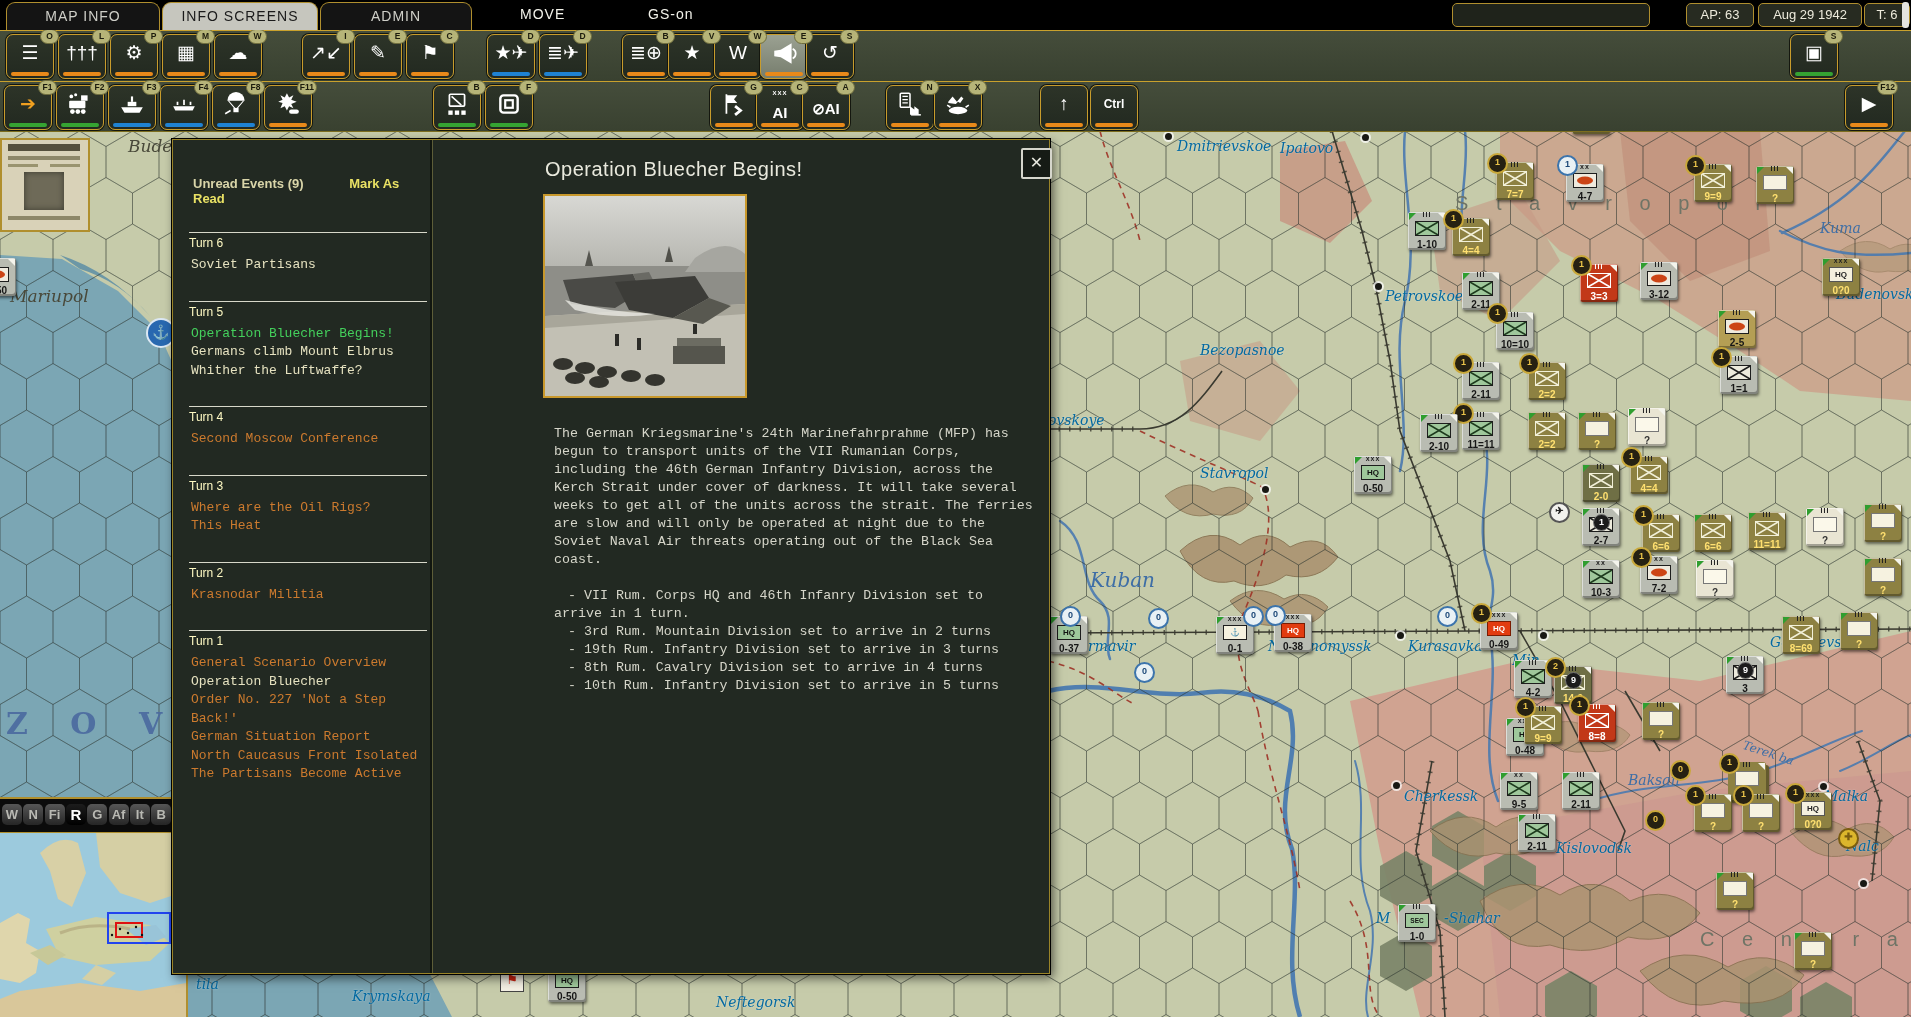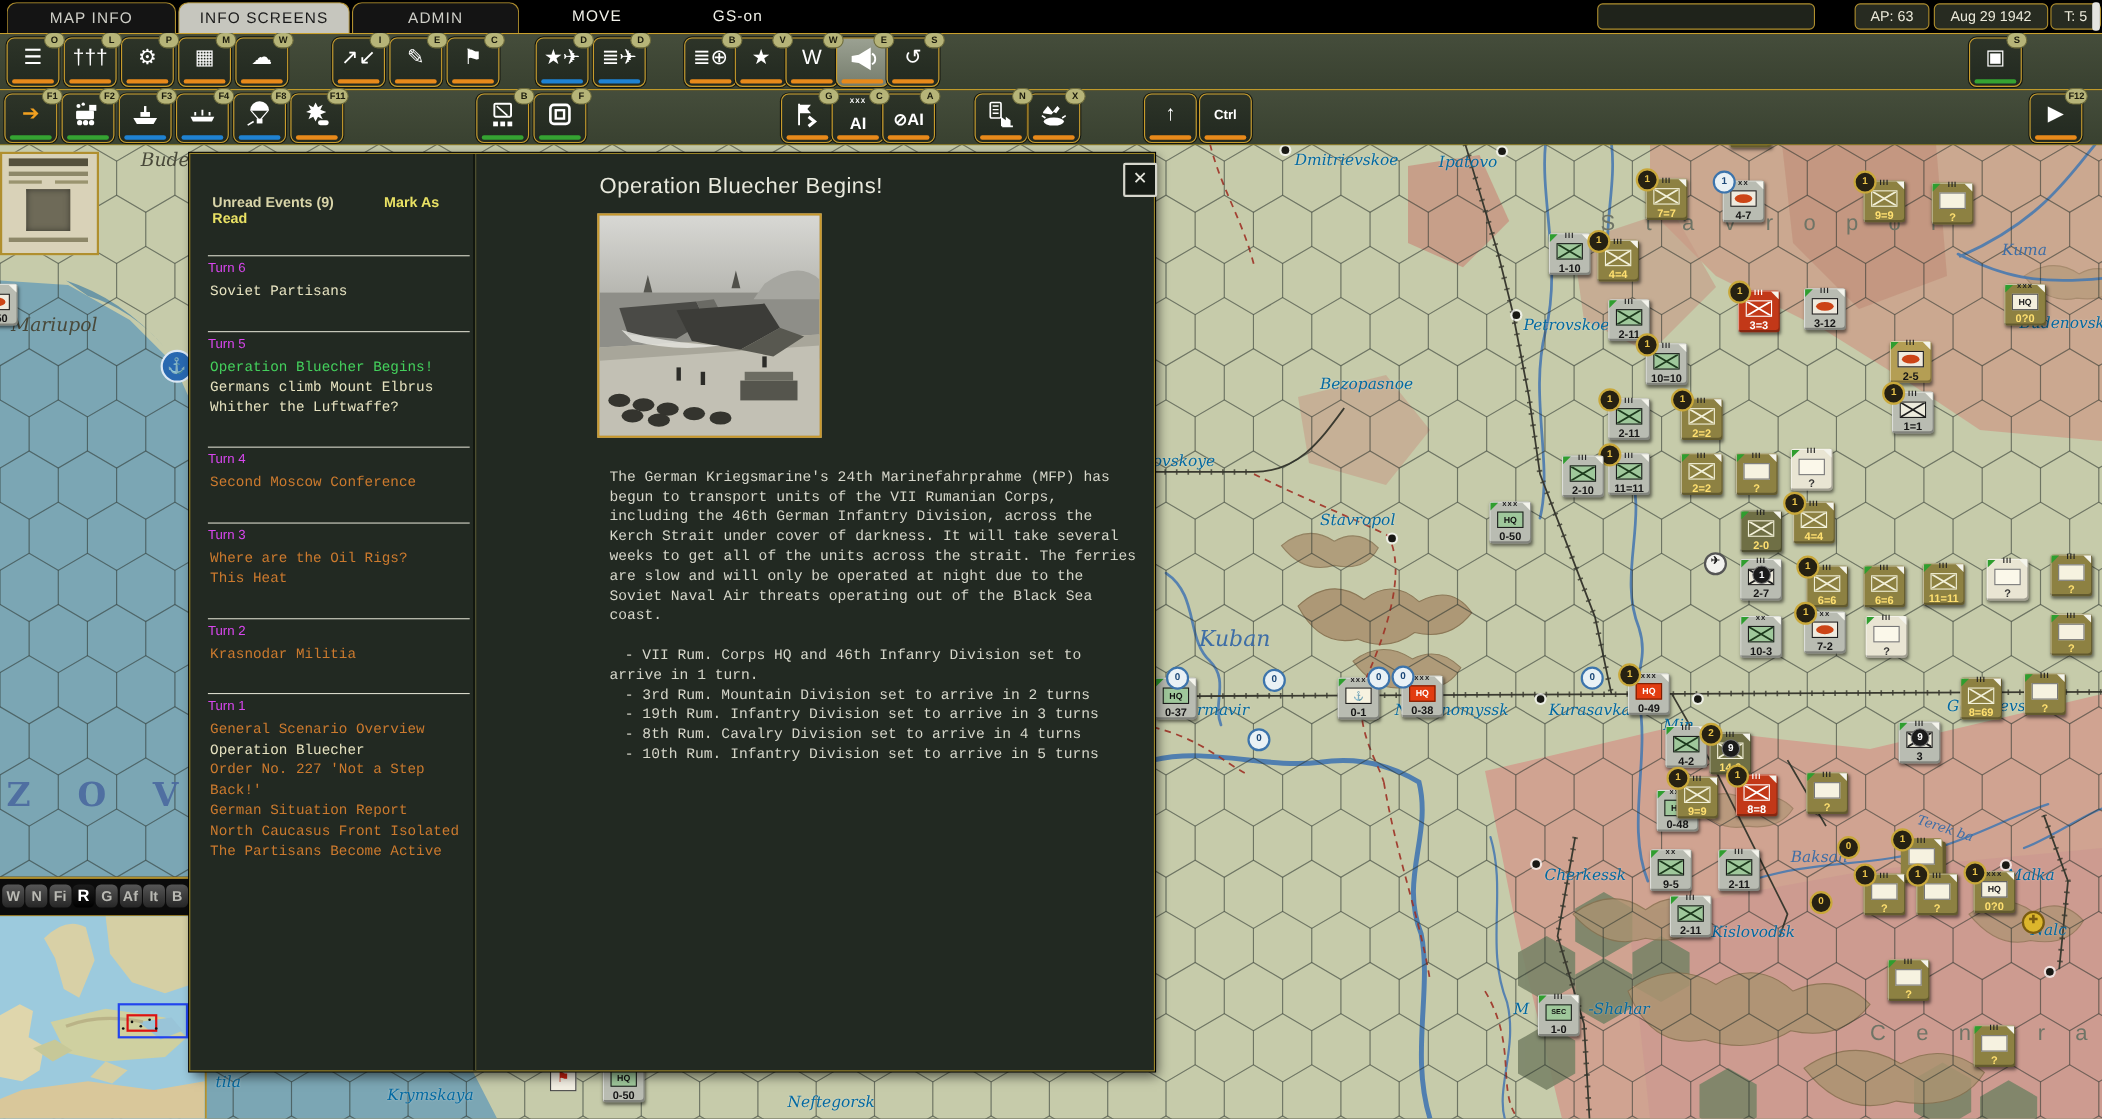--- a/index.html
+++ b/index.html
@@ -60,21 +60,21 @@
   #dialog{position:absolute;left:172px;top:139px;width:876px;height:833px;background:#222922;border:1px solid #9a8428;
           box-shadow:0 0 0 1px #000,3px 4px 10px rgba(0,0,0,.6);z-index:15;}
   #evpane{position:absolute;left:0;top:0;width:257px;height:100%;}
   #evdivider{position:absolute;left:257px;top:0;width:2px;height:100%;background:#11160f;border-right:1px solid #5d5d38;}
   #detpane{position:absolute;left:260px;top:0;right:0;height:100%;}
   #ev-head{padding:20px 0 0 20px;font-size:13px;margin-top:16px;}
   #ev-unread{color:#d9d5a9;font-weight:bold;}
   #ev-mark{color:#e9e164;font-weight:bold;margin-left:42px;cursor:pointer;}
   .evgroup{margin:26px 0 0 16px;}
   .evgroup .rule{border-top:1px solid #d8d8ca;width:238px;margin-bottom:3px;}
-  .evgroup .tlabel{font:12px "Liberation Sans",sans-serif;color:#d946ef;margin:2px 0 6px 0;}
+  .evgroup .tlabel{font:12px "Liberation Sans",sans-serif;color:#fef9c3;margin:2px 0 6px 0;}
   .evitem{font:13px/18.5px "Liberation Mono",monospace;margin-left:2px;cursor:pointer;}
   .st-read{color:#e6e2c0;} .st-unread{color:#cc7a2e;} .st-selected{color:#44d05c;}
   #det-title{margin:18px 0 0 112px;font-size:20px;color:#e9e9dd;letter-spacing:.5px;}
   #photo{margin:13px 0 0 110px;width:200px;height:200px;border:2px solid #c8982c;position:relative;background:#b5b5b0;}
   #det-body{margin:27px 0 0 121px;width:480px;font:13.3px/18px "Liberation Mono",monospace;color:#d6d6ca;}
   #det-bullets{margin:18px 0 0 121px;width:480px;font:13.3px/18px "Liberation Mono",monospace;color:#d6d6ca;}
   .bullet{text-indent:14px;}
   #closebtn{position:absolute;left:848px;top:8px;width:27px;height:27px;background:#161b15;border:2px solid #d6d6cc;border-radius:2px;
             color:#e8e8df;font-size:16px;line-height:25px;text-align:center;cursor:pointer;z-index:16;}
   
@@ -92,21 +92,21 @@
 
 <div id="topbar">
   <div class="tab" style="left:6px;width:152px;">MAP INFO</div>
   <div class="tab active" style="left:162px;width:154px;">INFO SCREENS</div>
   <div class="tab" style="left:320px;width:150px;">ADMIN</div>
   <div class="modetxt" style="left:520px;">MOVE</div>
   <div class="modetxt" style="left:648px;">GS-on</div>
   <div id="hdr-input"></div>
   <div class="chip" style="left:1686px;width:66px;">AP: 63</div>
   <div class="chip" style="left:1758px;width:102px;">Aug 29 1942</div>
-  <div class="chip" style="left:1864px;width:44px;">T: 5</div>
+  <div class="chip" style="left:1864px;width:44px;">T: 6</div>
   <div id="mini-scroll"></div>
 </div>
 
 <div id="trow1" class="trow">
     <div class="tbtn" style="left: 6px;">
       <span class="ic" style="">☰</span>
       <span class="bdge">O</span>
       <span class="under u-o"></span>
     </div>
     <div class="tbtn" style="left: 58px;">
@@ -1270,21 +1270,21 @@
         <polygon points="1643,945.5 1669.5,930 1696,945.5 1696,976.5 1669.5,992 1643,976.5" fill="none" stroke="rgba(45,55,48,0.35)" stroke-width="1"></polygon>
         <polygon points="1696,945.5 1722.5,930 1749,945.5 1749,976.5 1722.5,992 1696,976.5" fill="none" stroke="rgba(45,55,48,0.35)" stroke-width="1"></polygon>
         <polygon points="1749,945.5 1775.5,930 1802,945.5 1802,976.5 1775.5,992 1749,976.5" fill="none" stroke="rgba(45,55,48,0.35)" stroke-width="1"></polygon>
         <polygon points="1802,945.5 1828.5,930 1855,945.5 1855,976.5 1828.5,992 1802,976.5" fill="none" stroke="rgba(45,55,48,0.35)" stroke-width="1"></polygon>
         <polygon points="1855,945.5 1881.5,930 1908,945.5 1908,976.5 1881.5,992 1855,976.5" fill="none" stroke="rgba(45,55,48,0.35)" stroke-width="1"></polygon>
         <polygon points="1908,945.5 1934.5,930 1961,945.5 1961,976.5 1934.5,992 1908,976.5" fill="none" stroke="rgba(45,55,48,0.35)" stroke-width="1"></polygon>
         <polygon points="1961,945.5 1987.5,930 2014,945.5 2014,976.5 1987.5,992 1961,976.5" fill="none" stroke="rgba(45,55,48,0.35)" stroke-width="1"></polygon>
       </g>
   </svg>
 <div class="lb city" style="left: 1177px; top: 7px;">Dmitrievskoe</div>
-    <div class="lb city" style="left: 1308px; top: 9px;">Ipatovo</div>
+    <div class="lb city" style="left: 1280px; top: 9px;">Ipatovo</div>
     <div class="lb city" style="left: 1385px; top: 157px;">Petrovskoe</div>
     <div class="lb city" style="left: 1200px; top: 211px;">Bezopasnoe</div>
     <div class="lb city" style="left: 1836px; top: 155px;">Budenovsk</div>
     <div class="lb city" style="left: 1048px; top: 281px;">ovskoye</div>
     <div class="lb city" style="left: 1200px; top: 334px;">Stavropol</div>
     <div class="lb city" style="left: 1078px; top: 507px;">Armavir</div>
     <div class="lb city" style="left: 1268px; top: 507px;">Nevinnomyssk</div>
     <div class="lb city" style="left: 1408px; top: 507px;">Kurasavka</div>
     <div class="lb city" style="left: 1512px; top: 521px;">Min</div>
     <div class="lb city" style="left: 1770px; top: 503px;">Georgievsk</div>

